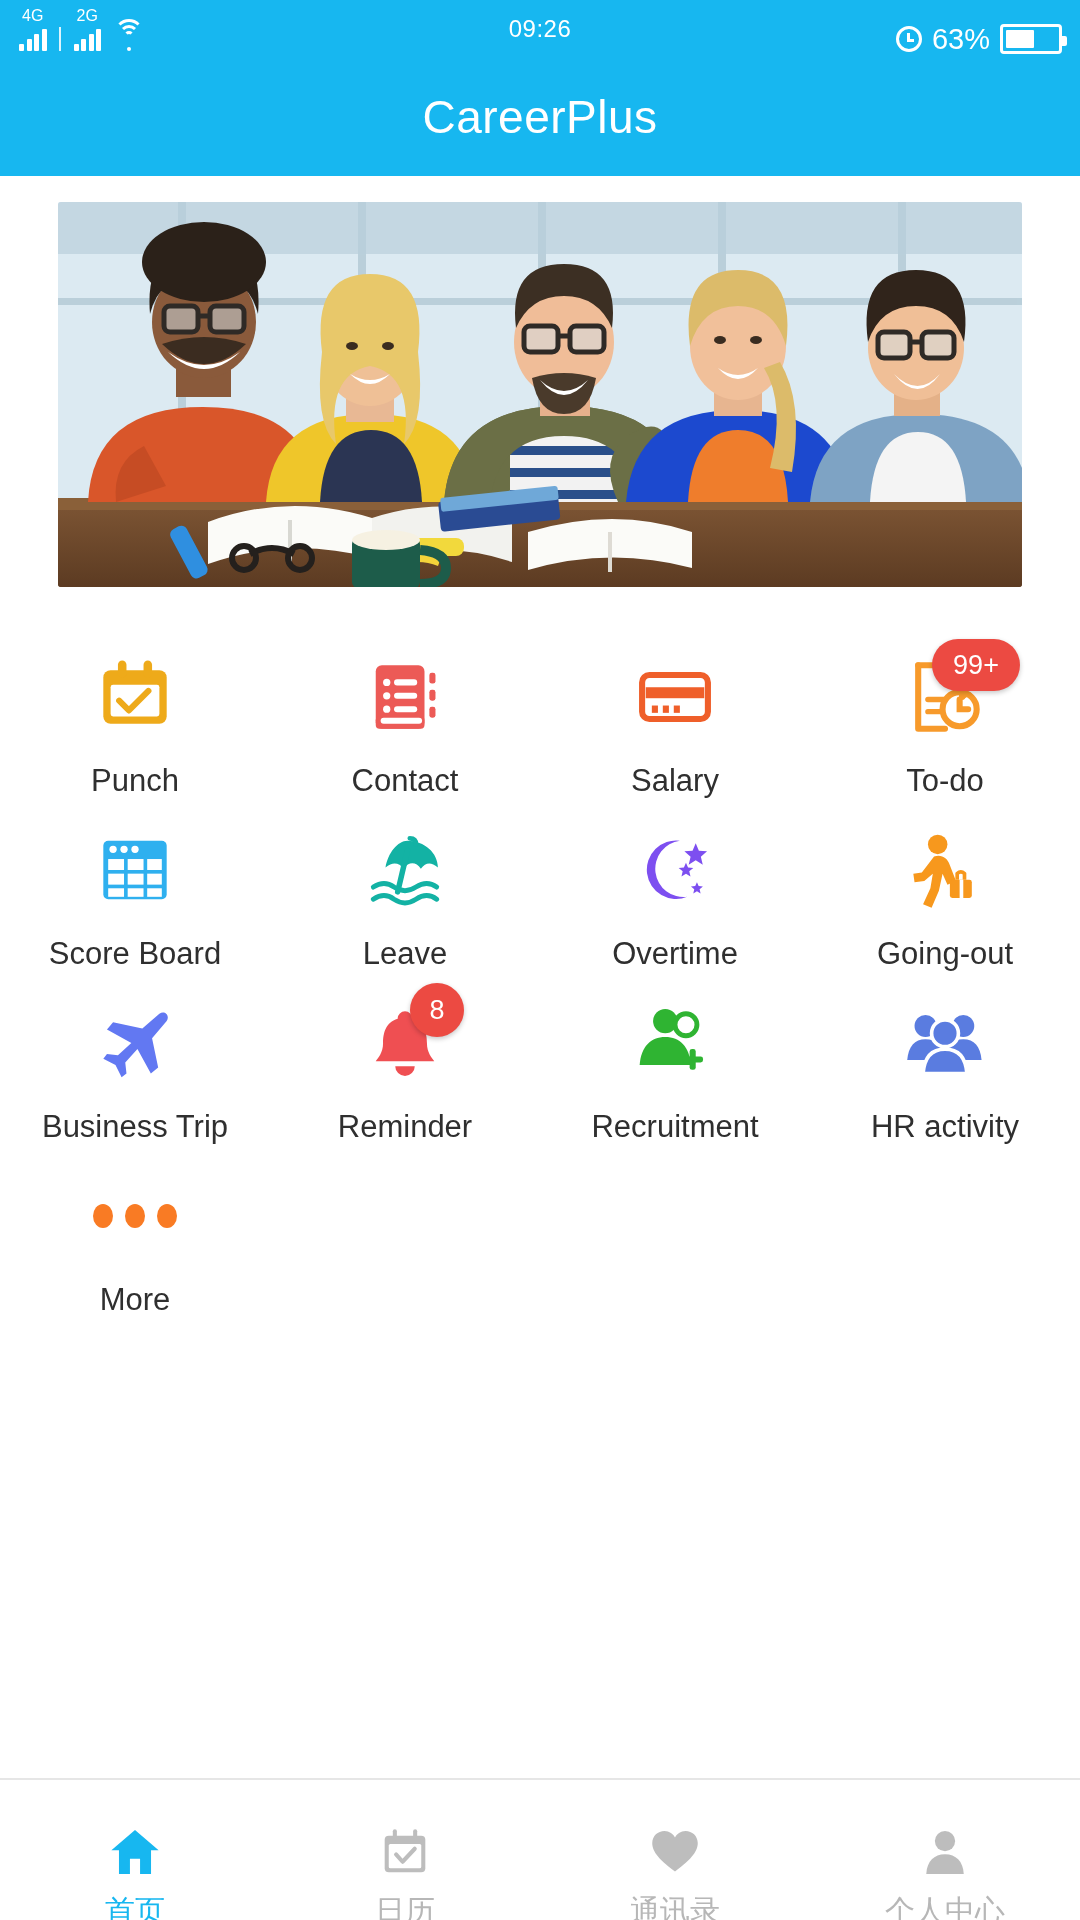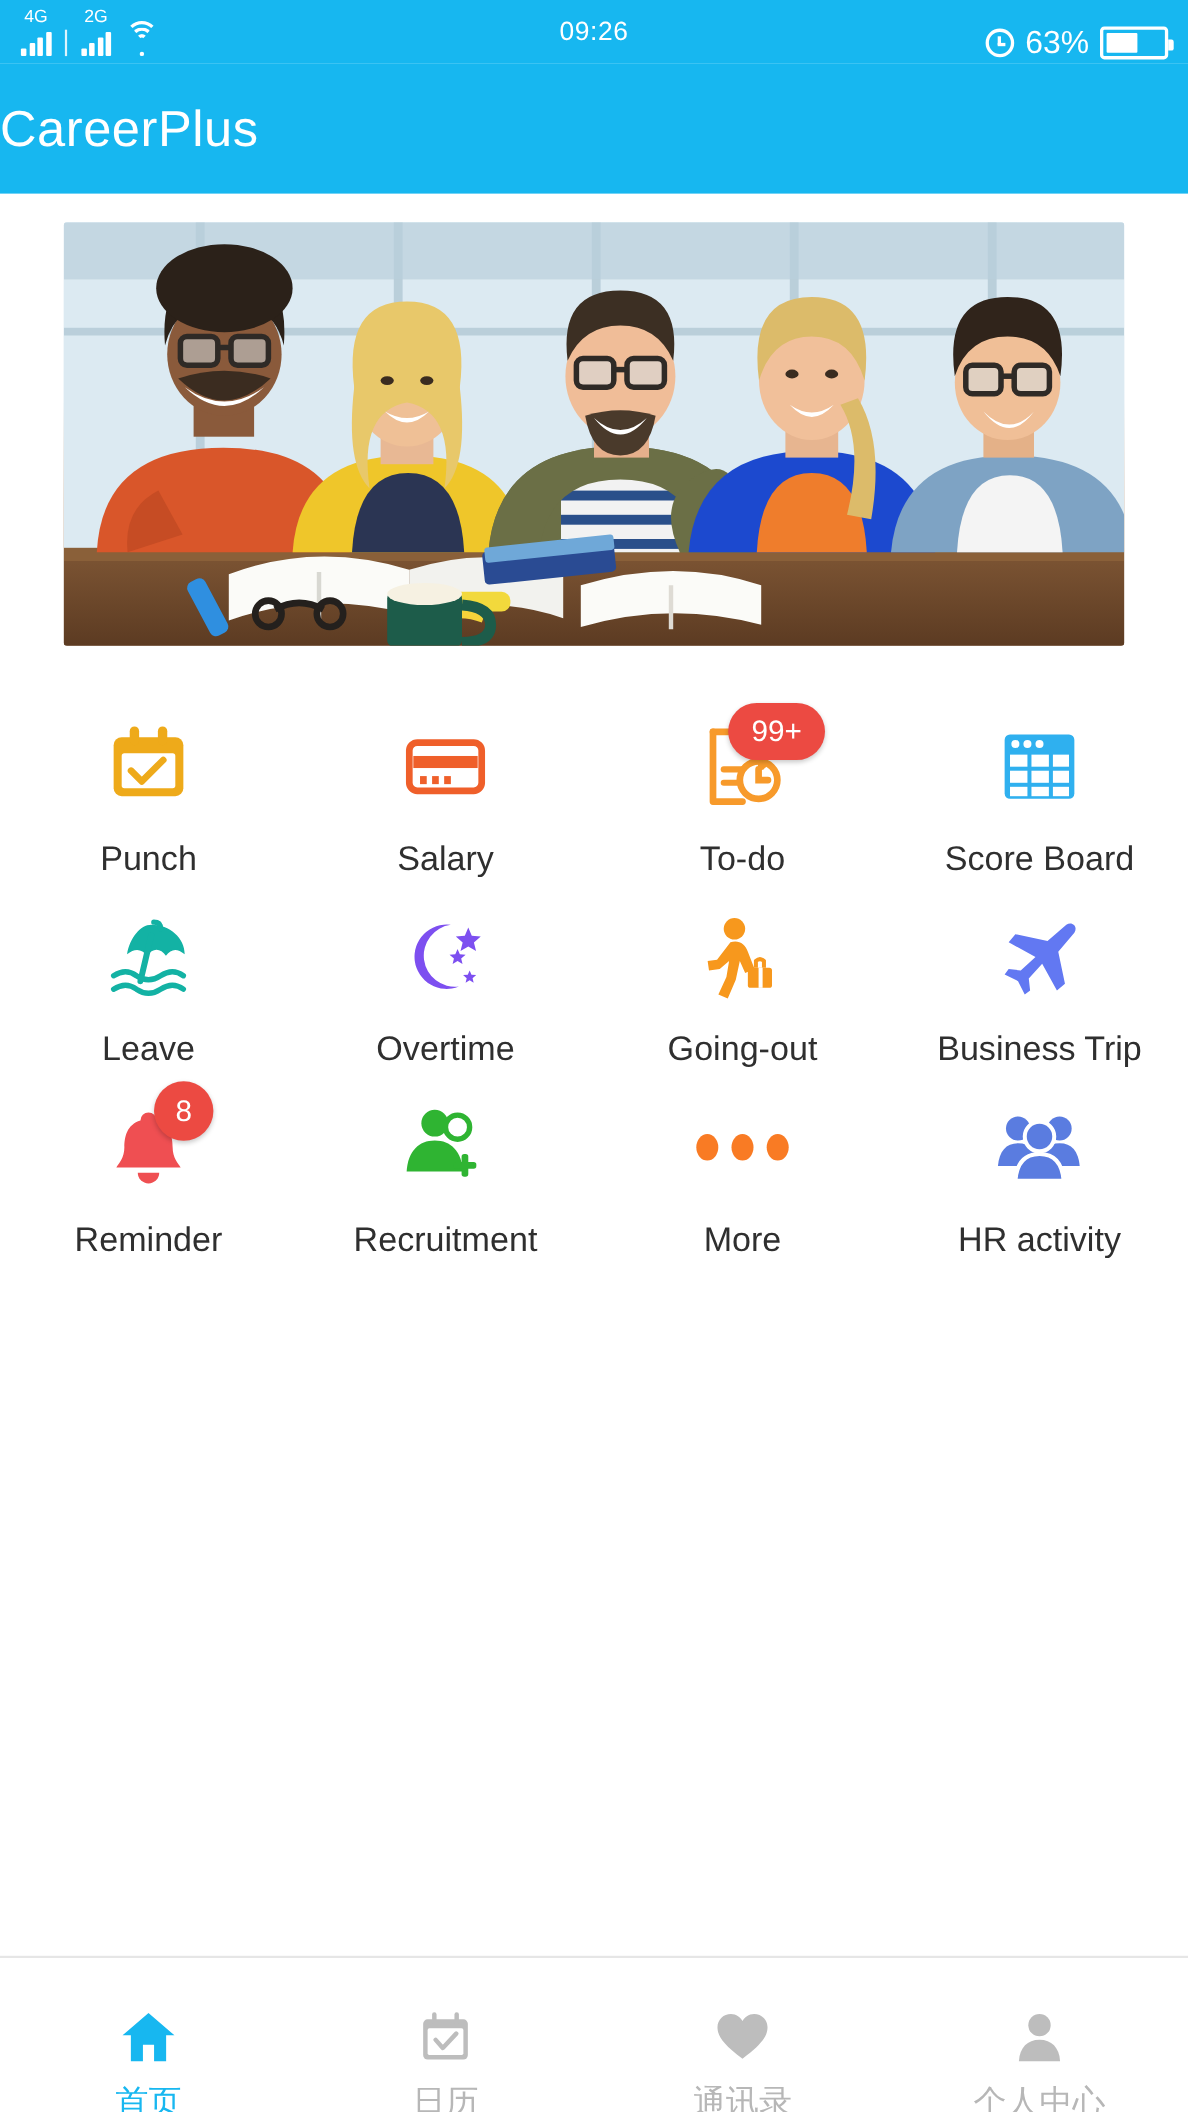--- a/index.html
+++ b/index.html
@@ -38,21 +38,21 @@
   .alarm:before{content:"";position:absolute;left:8px;top:4px;width:3px;height:8px;background:#fff;}
   .alarm:after{content:"";position:absolute;left:8px;top:10px;width:7px;height:3px;background:#fff;}
   .pct{ font-size:29px; }
   .batt{ width:62px;height:30px;border:3px solid #fff;border-radius:4px;position:relative;display:flex;align-items:center;padding:3px;}
   .batt:after{content:"";position:absolute;right:-8px;top:9px;width:5px;height:10px;background:#fff;border-radius:0 2px 2px 0;}
   .batt i{display:block;height:100%;background:#fff;border-radius:1px;}
 
   
   .appbar{
     flex:0 0 118px; background:#17b7f0; color:#fff;
-    display:flex; align-items:center; 
+    display:flex; align-items:center; justify-content:center;
   }
   .appbar h1{ font-size:46px; font-weight:400; letter-spacing:0.5px; }
 
   
   .content{ flex:1 1 auto; display:flex; flex-direction:column; position:relative; }
 
   .banner-wrap{ padding:26px 58px 0 58px; }
   .banner{
     width:964px; height:385px; border-radius:3px; overflow:hidden; position:relative;
     background:linear-gradient(180deg,#cfe3ef 0%,#b9d4e4 42%,#8d6a4a 66%,#6e4a2e 100%);
@@ -289,20 +289,43 @@
             <rect x="6" y="10" width="52" height="44" rx="6" fill="#eeaa1a"></rect>
             <rect x="12" y="22" width="40" height="26" rx="2" fill="#ffffff"></rect>
             <rect x="18" y="2" width="7" height="14" rx="3.5" fill="#eeaa1a"></rect>
             <rect x="39" y="2" width="7" height="14" rx="3.5" fill="#eeaa1a"></rect>
             <path d="M19 35 l8 8 l16 -16" fill="none" stroke="#eeaa1a" stroke-width="5" stroke-linecap="round" stroke-linejoin="round"></path>
           </svg>
         </div>
         <div class="lbl">Punch</div>
       </div>
 
+      <div class="cell">
+        <div class="iconbox">
+          <svg width="78" height="78" viewBox="0 0 64 64">
+            <rect x="8" y="6" width="40" height="52" rx="5" fill="#ec5a56"></rect>
+            <rect x="8" y="48" width="40" height="10" rx="3" fill="#ec5a56"></rect>
+            <rect x="12" y="49" width="34" height="5" rx="2.5" fill="#ffffff"></rect>
+            <g fill="#ffffff">
+              <circle cx="17" cy="20" r="3"></circle>
+                <rect x="23" y="17.5" width="19" height="5" rx="2.5"></rect>
+              <circle cx="17" cy="31" r="3"></circle>
+                <rect x="23" y="28.5" width="19" height="5" rx="2.5"></rect>
+              <circle cx="17" cy="42" r="3"></circle>
+                <rect x="23" y="39.5" width="19" height="5" rx="2.5"></rect>
+            </g>
+            <g fill="#ec5a56">
+              <rect x="52" y="12" width="5" height="9" rx="2"></rect>
+              <rect x="52" y="26" width="5" height="9" rx="2"></rect>
+              <rect x="52" y="40" width="5" height="9" rx="2"></rect>
+            </g>
+          </svg>
+        </div>
+        <div class="lbl">Contact</div>
+      </div>
 
       <div class="cell">
         <div class="iconbox">
           <svg width="78" height="78" viewBox="0 0 64 64">
             <rect x="5" y="14" width="54" height="36" rx="6" fill="none" stroke="#ef5f2a" stroke-width="5"></rect>
             <rect x="8" y="24" width="48" height="9" fill="#ef5f2a"></rect>
             <g fill="#ef5f2a">
                 <rect x="13" y="39" width="5" height="6"></rect>
                 <rect x="22" y="39" width="5" height="6"></rect>
                 <rect x="31" y="39" width="5" height="6"></rect>
@@ -429,43 +452,43 @@
               <rect x="44" y="37" width="5" height="17" rx="2"></rect>
               <rect x="38" y="43" width="17" height="5" rx="2"></rect>
             </g>
           </svg>
         </div>
         <div class="lbl">Recruitment</div>
       </div>
 
       <div class="cell">
         <div class="iconbox">
-          <div class="dots">
-              <i></i>
-              <i></i>
-              <i></i>
-            </div>
-        </div>
-        <div class="lbl">More</div>
-      </div>
-
-      <div class="cell">
-        <div class="iconbox">
           <svg width="78" height="78" viewBox="0 0 64 64">
             <g fill="#5a7ce0">
               <circle cx="16" cy="18" r="9"></circle>
               <path d="M16 29 c9 0 14 6 15 17 l-30 0 c1 -11 6 -17 15 -17z"></path>
               <circle cx="47" cy="18" r="9"></circle>
               <path d="M47 29 c9 0 14 6 15 17 l-30 0 c1 -11 6 -17 15 -17z"></path>
               <circle cx="32" cy="24" r="11" stroke="#ffffff" stroke-width="3"></circle>
               <path d="M32 37 c11 0 17 7 18 20 l-36 0 c1 -13 7 -20 18 -20z" stroke="#ffffff" stroke-width="3"></path>
             </g>
           </svg>
         </div>
         <div class="lbl">HR activity</div>
+      </div>
+
+      <div class="cell">
+        <div class="iconbox">
+          <div class="dots">
+              <i></i>
+              <i></i>
+              <i></i>
+            </div>
+        </div>
+        <div class="lbl">More</div>
       </div>
 
       <div class="cell"></div>
       <div class="cell"></div>
       <div class="cell"></div>
     </div>
   </div>
 
   <div class="tabbar">
 

